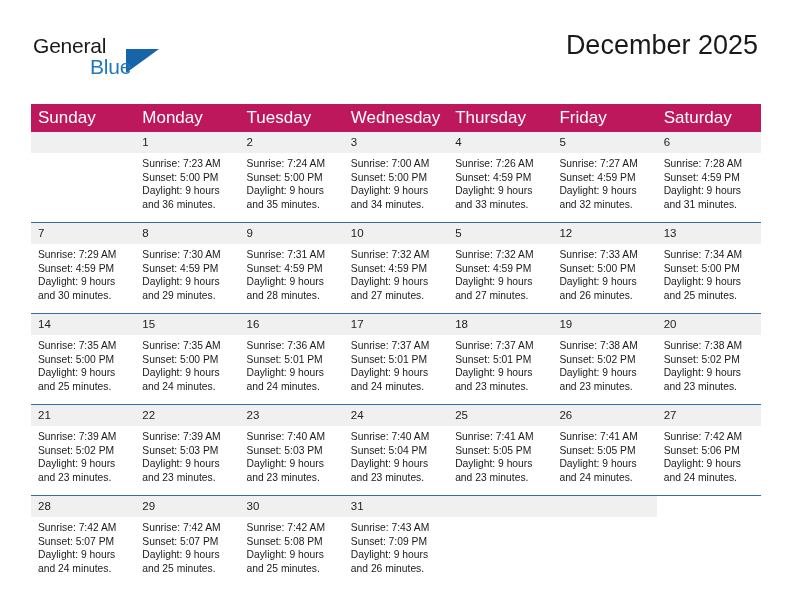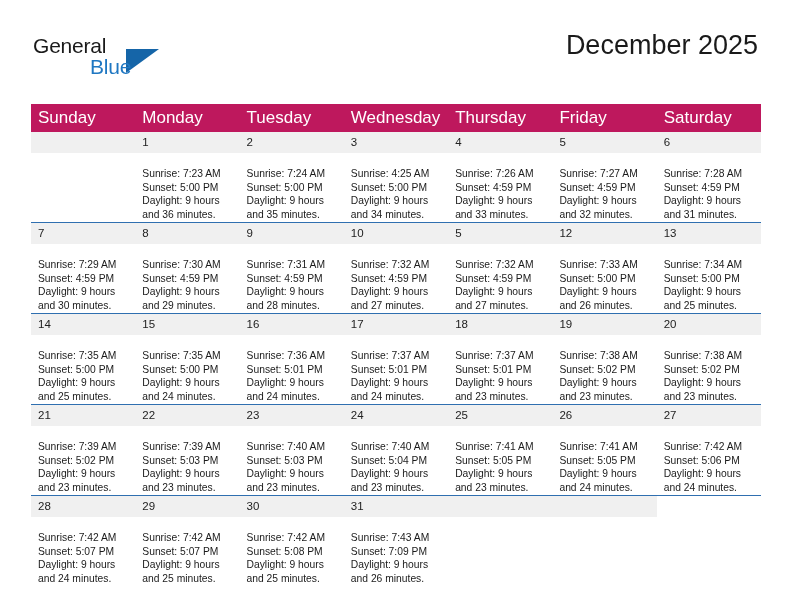--- a/index.html
+++ b/index.html
@@ -124,21 +124,21 @@
     font-size: 11.5px;
     line-height: 14px;
     color: #222222;
     padding: 3px 0 4px 7px;
     height: 14px;
   }
   .daynum.empty {
     color: transparent;
   }
   .details {
-    padding: 14px 6px 0 7px;
+    padding: 4px 6px 0 7px;
     font-size: 10.3px;
     line-height: 13.6px;
     color: #1a1a1a;
   }
   .details div {
     white-space: nowrap;
   }
 </style>
 </head>
 <body>
@@ -191,21 +191,21 @@
               <div class="details">
                 <div>Sunrise: 7:24 AM</div>
                 <div>Sunset: 5:00 PM</div>
                 <div>Daylight: 9 hours</div>
                 <div>and 35 minutes.</div>
               </div>
             </td>
             <td>
               <div class="daynum">3</div>
               <div class="details">
-                <div>Sunrise: 4:25 AM</div>
+                <div>Sunrise: 7:00 AM</div>
                 <div>Sunset: 5:00 PM</div>
                 <div>Daylight: 9 hours</div>
                 <div>and 34 minutes.</div>
               </div>
             </td>
             <td>
               <div class="daynum">4</div>
               <div class="details">
                 <div>Sunrise: 7:26 AM</div>
                 <div>Sunset: 4:59 PM</div>

